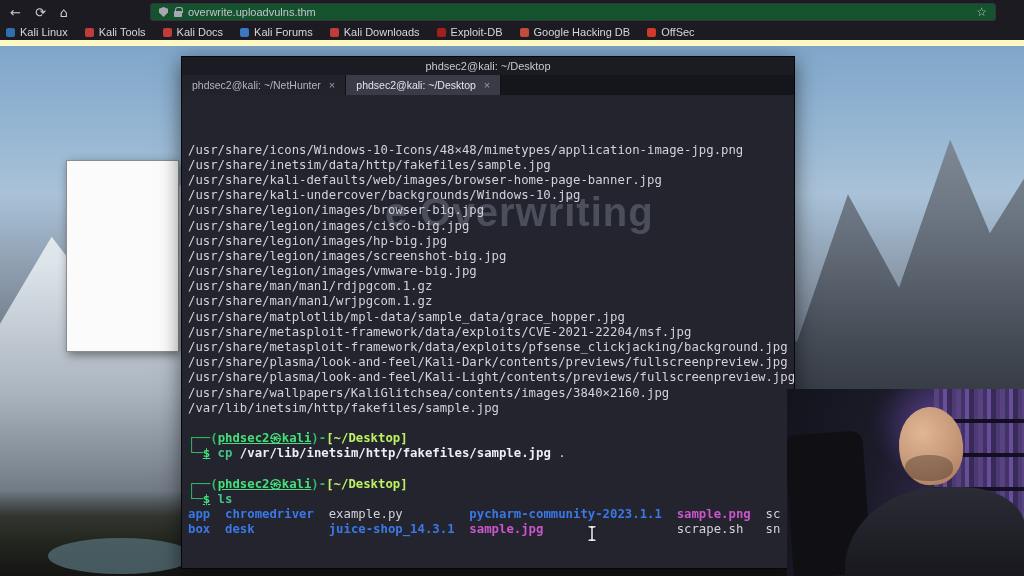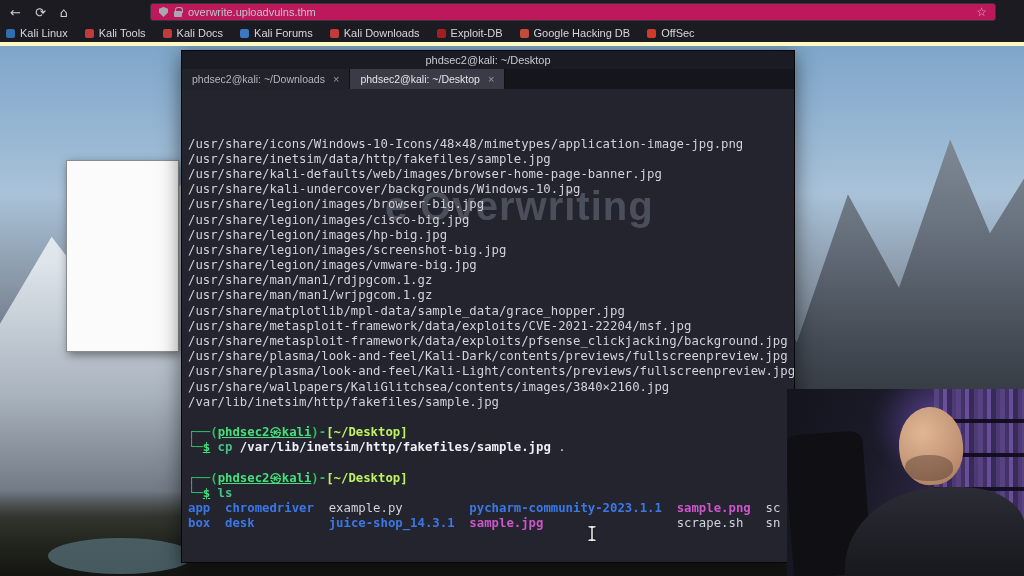--- a/index.html
+++ b/index.html
@@ -2,49 +2,49 @@
 <html><head>
 <meta charset="utf-8">
 <style>
   * { margin:0; padding:0; box-sizing:border-box; }
   body { background:#000; font-family:"Liberation Sans", sans-serif; }
   #root { position:relative; width:1024px; height:576px; overflow:hidden; background:#17181d; }
 
   
   .navbar { position:absolute; left:0; top:0; width:1024px; height:24px; background:#1c1b22; display:flex; align-items:center; gap:14px; padding-left:10px; z-index:6; }
   .nav-icon { color:#cfcfd6; font-size:13px; font-family:"DejaVu Sans",sans-serif; cursor:default; }
-  .urlbar { position:absolute; left:150px; top:3px; width:846px; height:18px; background:#be185d; border:1px solid #34333e; border-radius:3px; display:flex; align-items:center; gap:6px; padding:0 8px; }
+  .urlbar { position:absolute; left:150px; top:3px; width:846px; height:18px; background:#14532d; border:1px solid #34333e; border-radius:3px; display:flex; align-items:center; gap:6px; padding:0 8px; }
   .shield { width:9px; height:10px; background:#a8a8b2; clip-path:polygon(50% 0,100% 18%,100% 55%,50% 100%,0 55%,0 18%); }
   .lockbox { position:relative; width:8px; height:6px; background:#a8a8b2; border-radius:1px; margin-top:3px; }
   .lockbox::before { content:''; position:absolute; top:-4px; left:1px; width:6px; height:5px; border:1.5px solid #a8a8b2; border-bottom:none; border-radius:3px 3px 0 0; }
   .url-text { color:#c3c3cc; font-size:11px; }
   .star { margin-left:auto; color:#c3c3cc; font-size:12px; font-family:"DejaVu Sans",sans-serif; }
 
-  .bookmarksbar { position:absolute; left:0; top:24px; width:1024px; height:22px; background:#1c1b22; border-bottom:4px solid #fef9c3; display:flex; align-items:center; gap:17px; padding-left:6px; z-index:6; }
+  .bookmarksbar { position:absolute; left:0; top:24px; width:1024px; height:22px; background:#1c1b22; border-bottom:6px solid #fef9c3; display:flex; align-items:center; gap:17px; padding-left:6px; z-index:6; }
   .bm-item { display:flex; align-items:center; gap:5px; color:#d6d6dc; font-size:11px; white-space:nowrap; }
   .bm-dot { width:9px; height:9px; border-radius:2px; }
 
   
   .wallpaper { position:absolute; left:0; top:46px; width:1024px; height:530px; z-index:0;
     background:linear-gradient(180deg,#7fa6c9 0%,#93b4d2 14%,#a9c2d8 28%,#8896a6 45%,#5c6774 62%,#3a4049 78%,#23262c 90%,#17181d 100%); }
   .peak-left { position:absolute; left:0; top:95px; width:430px; height:435px;
     background:linear-gradient(180deg,#f4f7fa 0%,#dde4ea 28%,#aab4bf 58%,#6d7681 82%,#3c424b 100%);
     clip-path:polygon(0 42%,12% 22%,26% 40%,42% 10%,58% 36%,76% 24%,100% 58%,100% 100%,0 100%); }
   .ridge-right { position:absolute; left:740px; top:0; width:284px; height:390px;
     background:linear-gradient(180deg,#97a2b0 0%,#6a7480 45%,#454c56 75%,#2b2f36 100%);
     clip-path:polygon(0 100%,6% 58%,20% 76%,38% 38%,56% 62%,74% 24%,88% 48%,100% 34%,100% 100%); }
   .ground { position:absolute; left:0; top:445px; width:1024px; height:85px;
     background:linear-gradient(180deg,rgba(58,61,53,0) 0%,#33362f 30%,#23251f 60%,#141512 100%); }
   .lake { position:absolute; left:48px; top:492px; width:145px; height:36px; background:#56707a; opacity:.75; border-radius:50%; }
 
   
   .whitebox { position:absolute; left:66px; top:160px; width:113px; height:192px; background:#fbfbfb; border:1px solid #8c8c8c; box-shadow:2px 3px 9px rgba(0,0,0,.45); z-index:1; }
 
   
-  .terminal { position:absolute; left:181px; top:50px; width:614px; height:513px; background:#24242e; border:1px solid #07070a; box-shadow:0 5px 20px rgba(0,0,0,.55); z-index:2; }
+  .terminal { position:absolute; left:181px; top:56px; width:614px; height:513px; background:#24242e; border:1px solid #07070a; box-shadow:0 5px 20px rgba(0,0,0,.55); z-index:2; }
   .t-titlebar { height:18px; background:#1b1b23; display:flex; align-items:center; justify-content:center; color:#c9c9d1; font-size:11px; }
   .t-menubar { height:17px; background:#262630; display:flex; align-items:center; }
   .t-menu-item { color:#d2d2da; font-size:11.5px; padding:0 8px; }
   .t-tabbar { height:20px; background:#15151c; display:flex; align-items:stretch; }
   .t-tab { display:flex; align-items:center; gap:8px; padding:0 10px; font-size:10.5px; color:#b4b4bf; background:#22222b; border-right:1px solid #101016; white-space:nowrap; }
   .t-tab.active { background:#3b3b47; color:#e4e4ec; }
   .t-tab .tclose { color:#9a9aa6; font-size:11px; }
   .t-body { position:relative; height:456px; padding:2px 0 0 6px; overflow:hidden;
     font-family:"DejaVu Sans Mono",monospace; font-size:12.3px; line-height:15.2px; white-space:pre; }
   .t-line { position:relative; z-index:1; height:15.2px; }
@@ -137,21 +137,21 @@
         <span>OffSec</span>
       </div>
     </div>
 
   <div class="terminal">
     <div class="t-titlebar">
       <span>phdsec2@kali: ~/Desktop</span>
     </div>
     <div class="t-tabbar" id="term-tabs">
         <div class="t-tab">
-          <span>phdsec2@kali: ~/Downloads</span>
+          <span>phdsec2@kali: ~/NetHunter</span>
           <span class="tclose">×</span>
         </div>
         <div class="t-tab active">
           <span>phdsec2@kali: ~/Desktop</span>
           <span class="tclose">×</span>
         </div>
       </div>
     <div class="t-body" id="term-body">
       <div class="watermark">e Overwriting</div>
     <div class="t-line"><span class="c-fg">/usr/share/icons/Windows-10-Icons/48×48/mimetypes/application-image-jpg.png</span></div><div class="t-line"><span class="c-fg">/usr/share/inetsim/data/http/fakefiles/sample.jpg</span></div><div class="t-line"><span class="c-fg">/usr/share/kali-defaults/web/images/browser-home-page-banner.jpg</span></div><div class="t-line"><span class="c-fg">/usr/share/kali-undercover/backgrounds/Windows-10.jpg</span></div><div class="t-line"><span class="c-fg">/usr/share/legion/images/browser-big.jpg</span></div><div class="t-line"><span class="c-fg">/usr/share/legion/images/cisco-big.jpg</span></div><div class="t-line"><span class="c-fg">/usr/share/legion/images/hp-big.jpg</span></div><div class="t-line"><span class="c-fg">/usr/share/legion/images/screenshot-big.jpg</span></div><div class="t-line"><span class="c-fg">/usr/share/legion/images/vmware-big.jpg</span></div><div class="t-line"><span class="c-fg">/usr/share/man/man1/rdjpgcom.1.gz</span></div><div class="t-line"><span class="c-fg">/usr/share/man/man1/wrjpgcom.1.gz</span></div><div class="t-line"><span class="c-fg">/usr/share/matplotlib/mpl-data/sample_data/grace_hopper.jpg</span></div><div class="t-line"><span class="c-fg">/usr/share/metasploit-framework/data/exploits/CVE-2021-22204/msf.jpg</span></div><div class="t-line"><span class="c-fg">/usr/share/metasploit-framework/data/exploits/pfsense_clickjacking/background.jpg</span></div><div class="t-line"><span class="c-fg">/usr/share/plasma/look-and-feel/Kali-Dark/contents/previews/fullscreenpreview.jpg</span></div><div class="t-line"><span class="c-fg">/usr/share/plasma/look-and-feel/Kali-Light/contents/previews/fullscreenpreview.jpg</span></div><div class="t-line"><span class="c-fg">/usr/share/wallpapers/KaliGlitchsea/contents/images/3840×2160.jpg</span></div><div class="t-line"><span class="c-fg">/var/lib/inetsim/http/fakefiles/sample.jpg</span></div><div class="t-line"></div><div class="t-line"><span class="c-grn">┌──(</span><span class="c-usr">phdsec2㉿kali</span><span class="c-grn">)-</span><span class="c-pth">[~/Desktop]</span></div><div class="t-line"><span class="c-grn">└─</span><span class="c-usr">$</span><span class="c-cmd"> cp </span><span class="c-arg">/var/lib/inetsim/http/fakefiles/sample.jpg</span><span class="c-fg"> .</span></div><div class="t-line"></div><div class="t-line"><span class="c-grn">┌──(</span><span class="c-usr">phdsec2㉿kali</span><span class="c-grn">)-</span><span class="c-pth">[~/Desktop]</span></div><div class="t-line"><span class="c-grn">└─</span><span class="c-usr">$</span><span class="c-cmd"> ls</span></div><div class="t-line"><span class="c-dir">app  </span><span class="c-dir">chromedriver  </span><span class="c-fg">example.py         </span><span class="c-dir">pycharm-community-2023.1.1  </span><span class="c-img">sample.png  </span><span class="c-fg">sc</span></div><div class="t-line"><span class="c-dir">box  </span><span class="c-dir">desk          </span><span class="c-dir">juice-shop_14.3.1  </span><span class="c-img">sample.jpg                  </span><span class="c-fg">scrape.sh   </span><span class="c-fg">sn</span></div><div class="t-line"></div></div>

